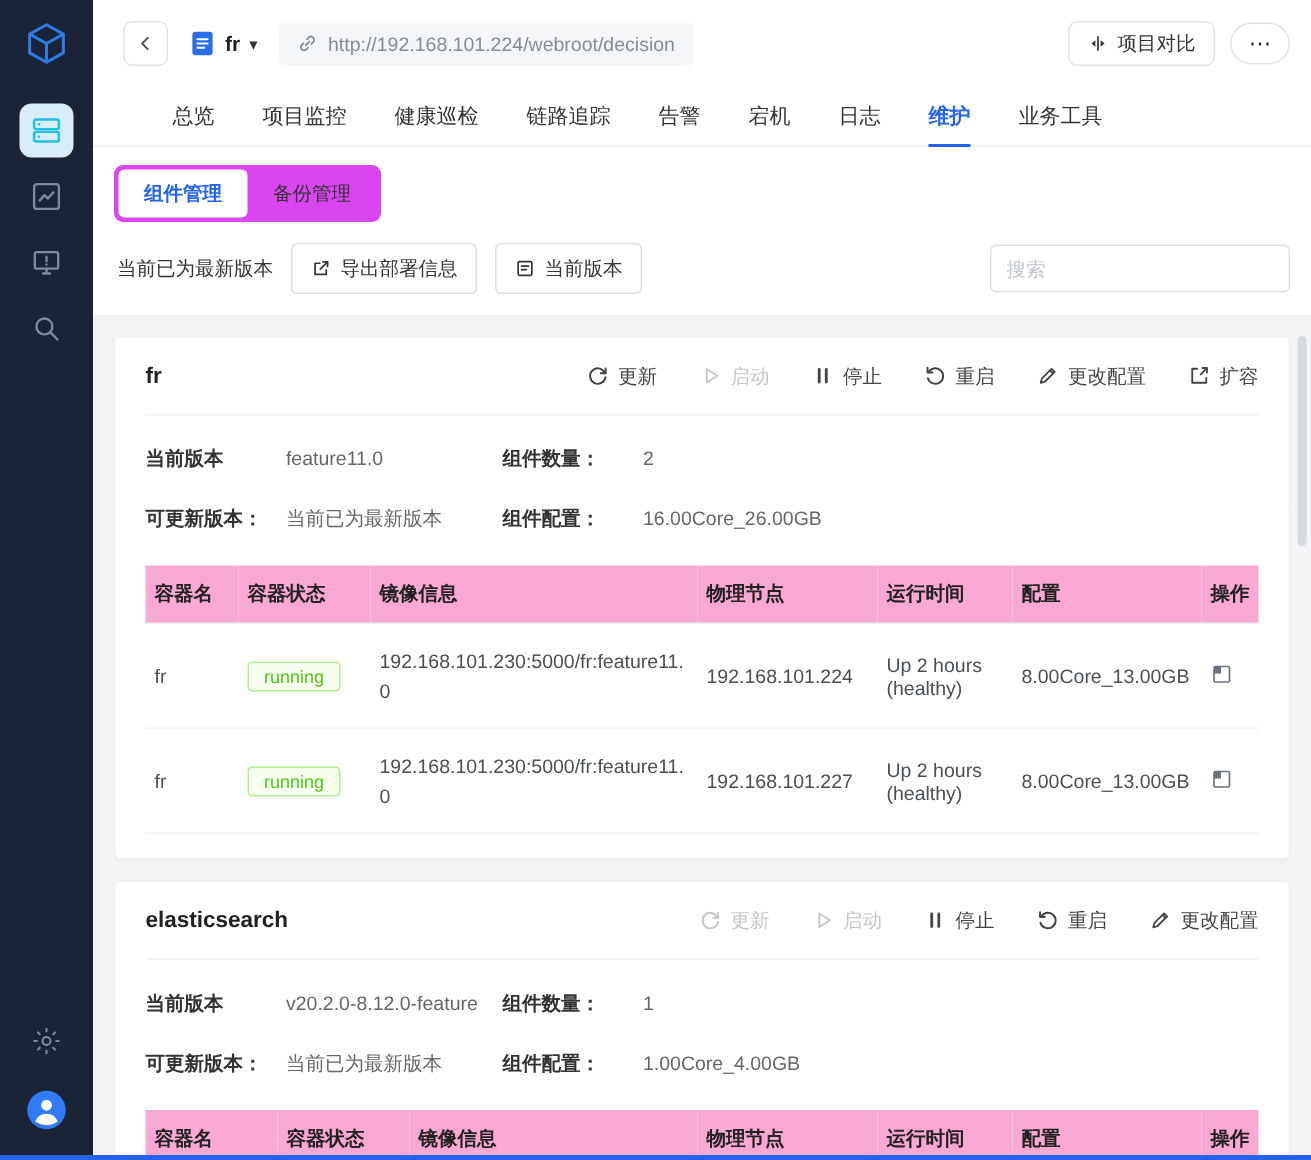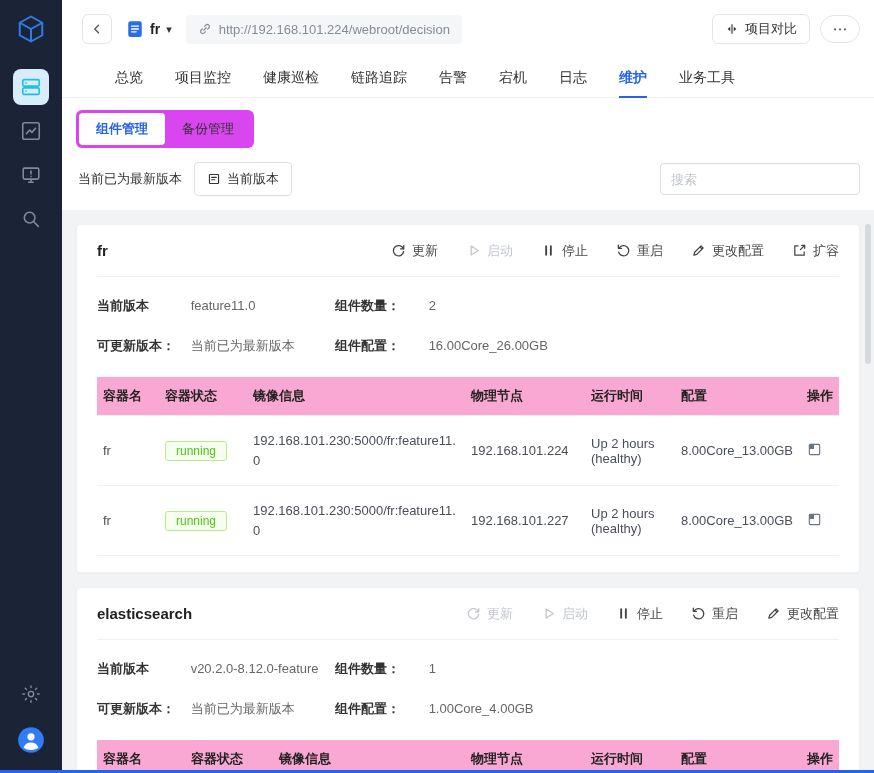--- a/index.html
+++ b/index.html
@@ -179,20 +179,28 @@
       <div class="tab">业务工具</div>
     </nav>
 
     <div class="upper-section">
       <div class="segmented">
         <div class="seg-item active">组件管理</div>
         <div class="seg-item">备份管理</div>
       </div>
       <div class="toolbar">
         <span class="toolbar-text">当前已为最新版本</span>
+        <button class="tb-btn">
+          <svg class="ic" width="14" height="14" viewBox="0 0 16 16" fill="none" stroke="currentColor" stroke-width="1.3" stroke-linecap="round" stroke-linejoin="round">
+            <path d="M7 4H3.5v8.5H12V9"></path>
+              <path d="M7.5 8.5L13 3"></path>
+              <path d="M9.5 3H13v3.5"></path>
+          </svg>
+          <span>导出部署信息</span>
+        </button>
         <button class="tb-btn">
           <svg class="ic" width="14" height="14" viewBox="0 0 16 16" fill="none" stroke="currentColor" stroke-width="1.3" stroke-linecap="round" stroke-linejoin="round">
             <rect x="2.8" y="2.8" width="10.4" height="10.4" rx="1"></rect>
               <path d="M5.4 6.2h5.2M5.4 8.8h3.6"></path>
           </svg>
           <span>当前版本</span>
         </button>
         <input class="search" type="text" placeholder="搜索" style="">
       </div>
     </div>

